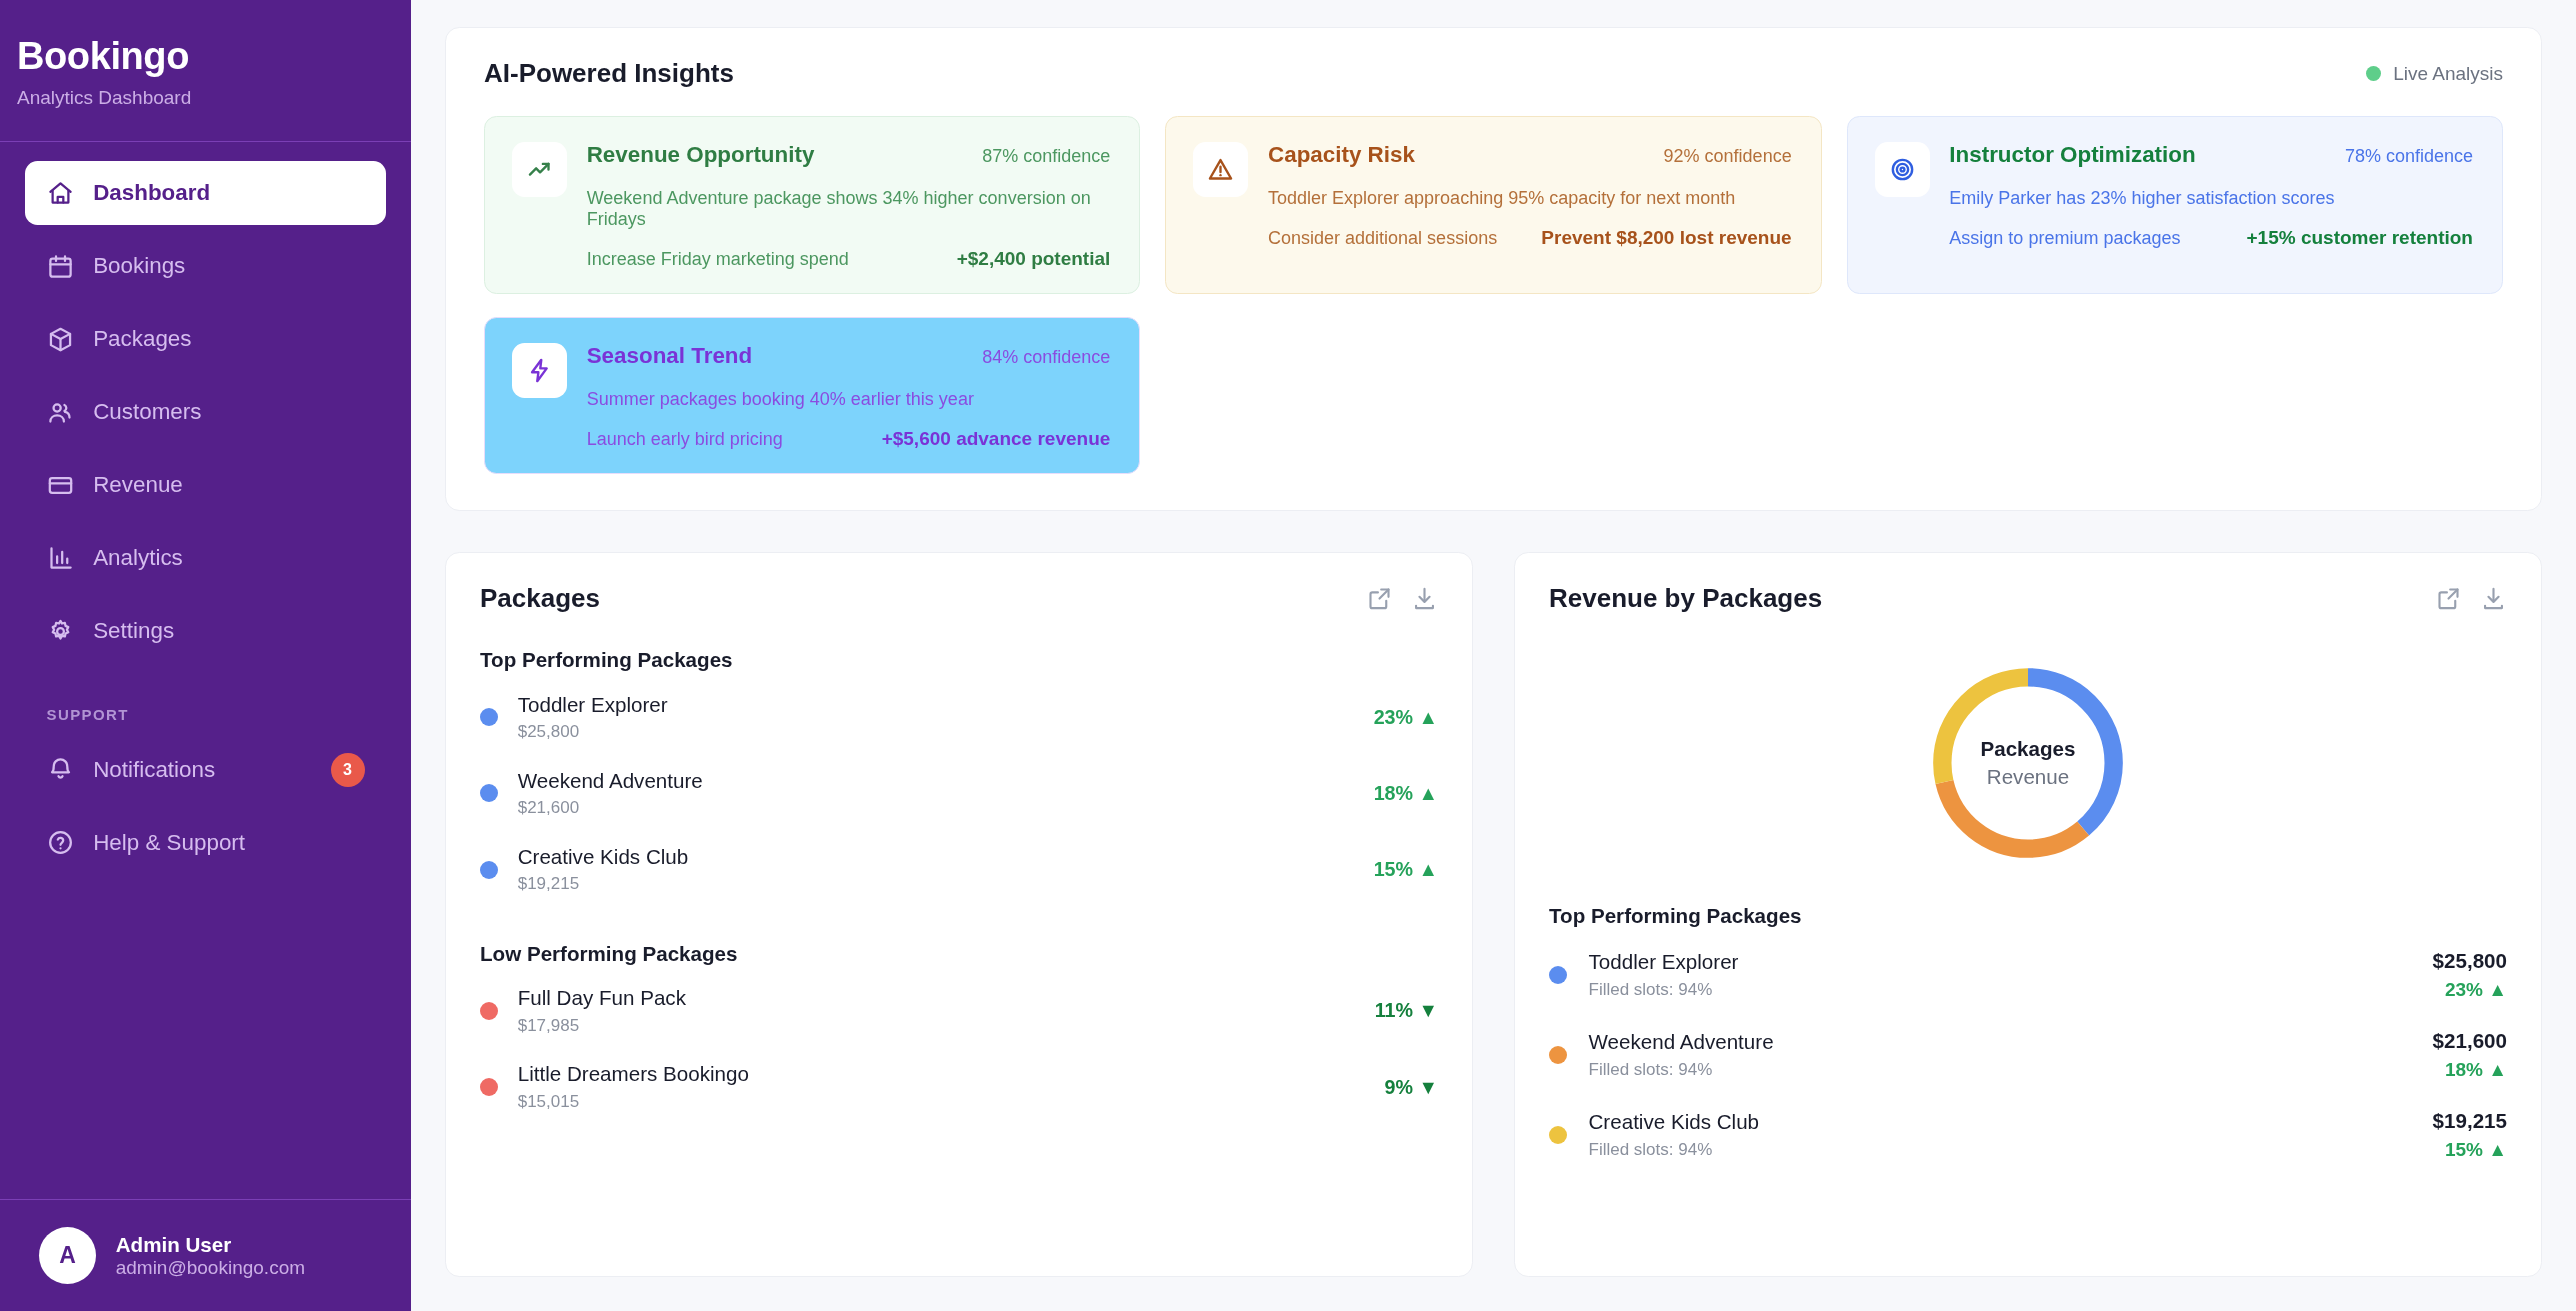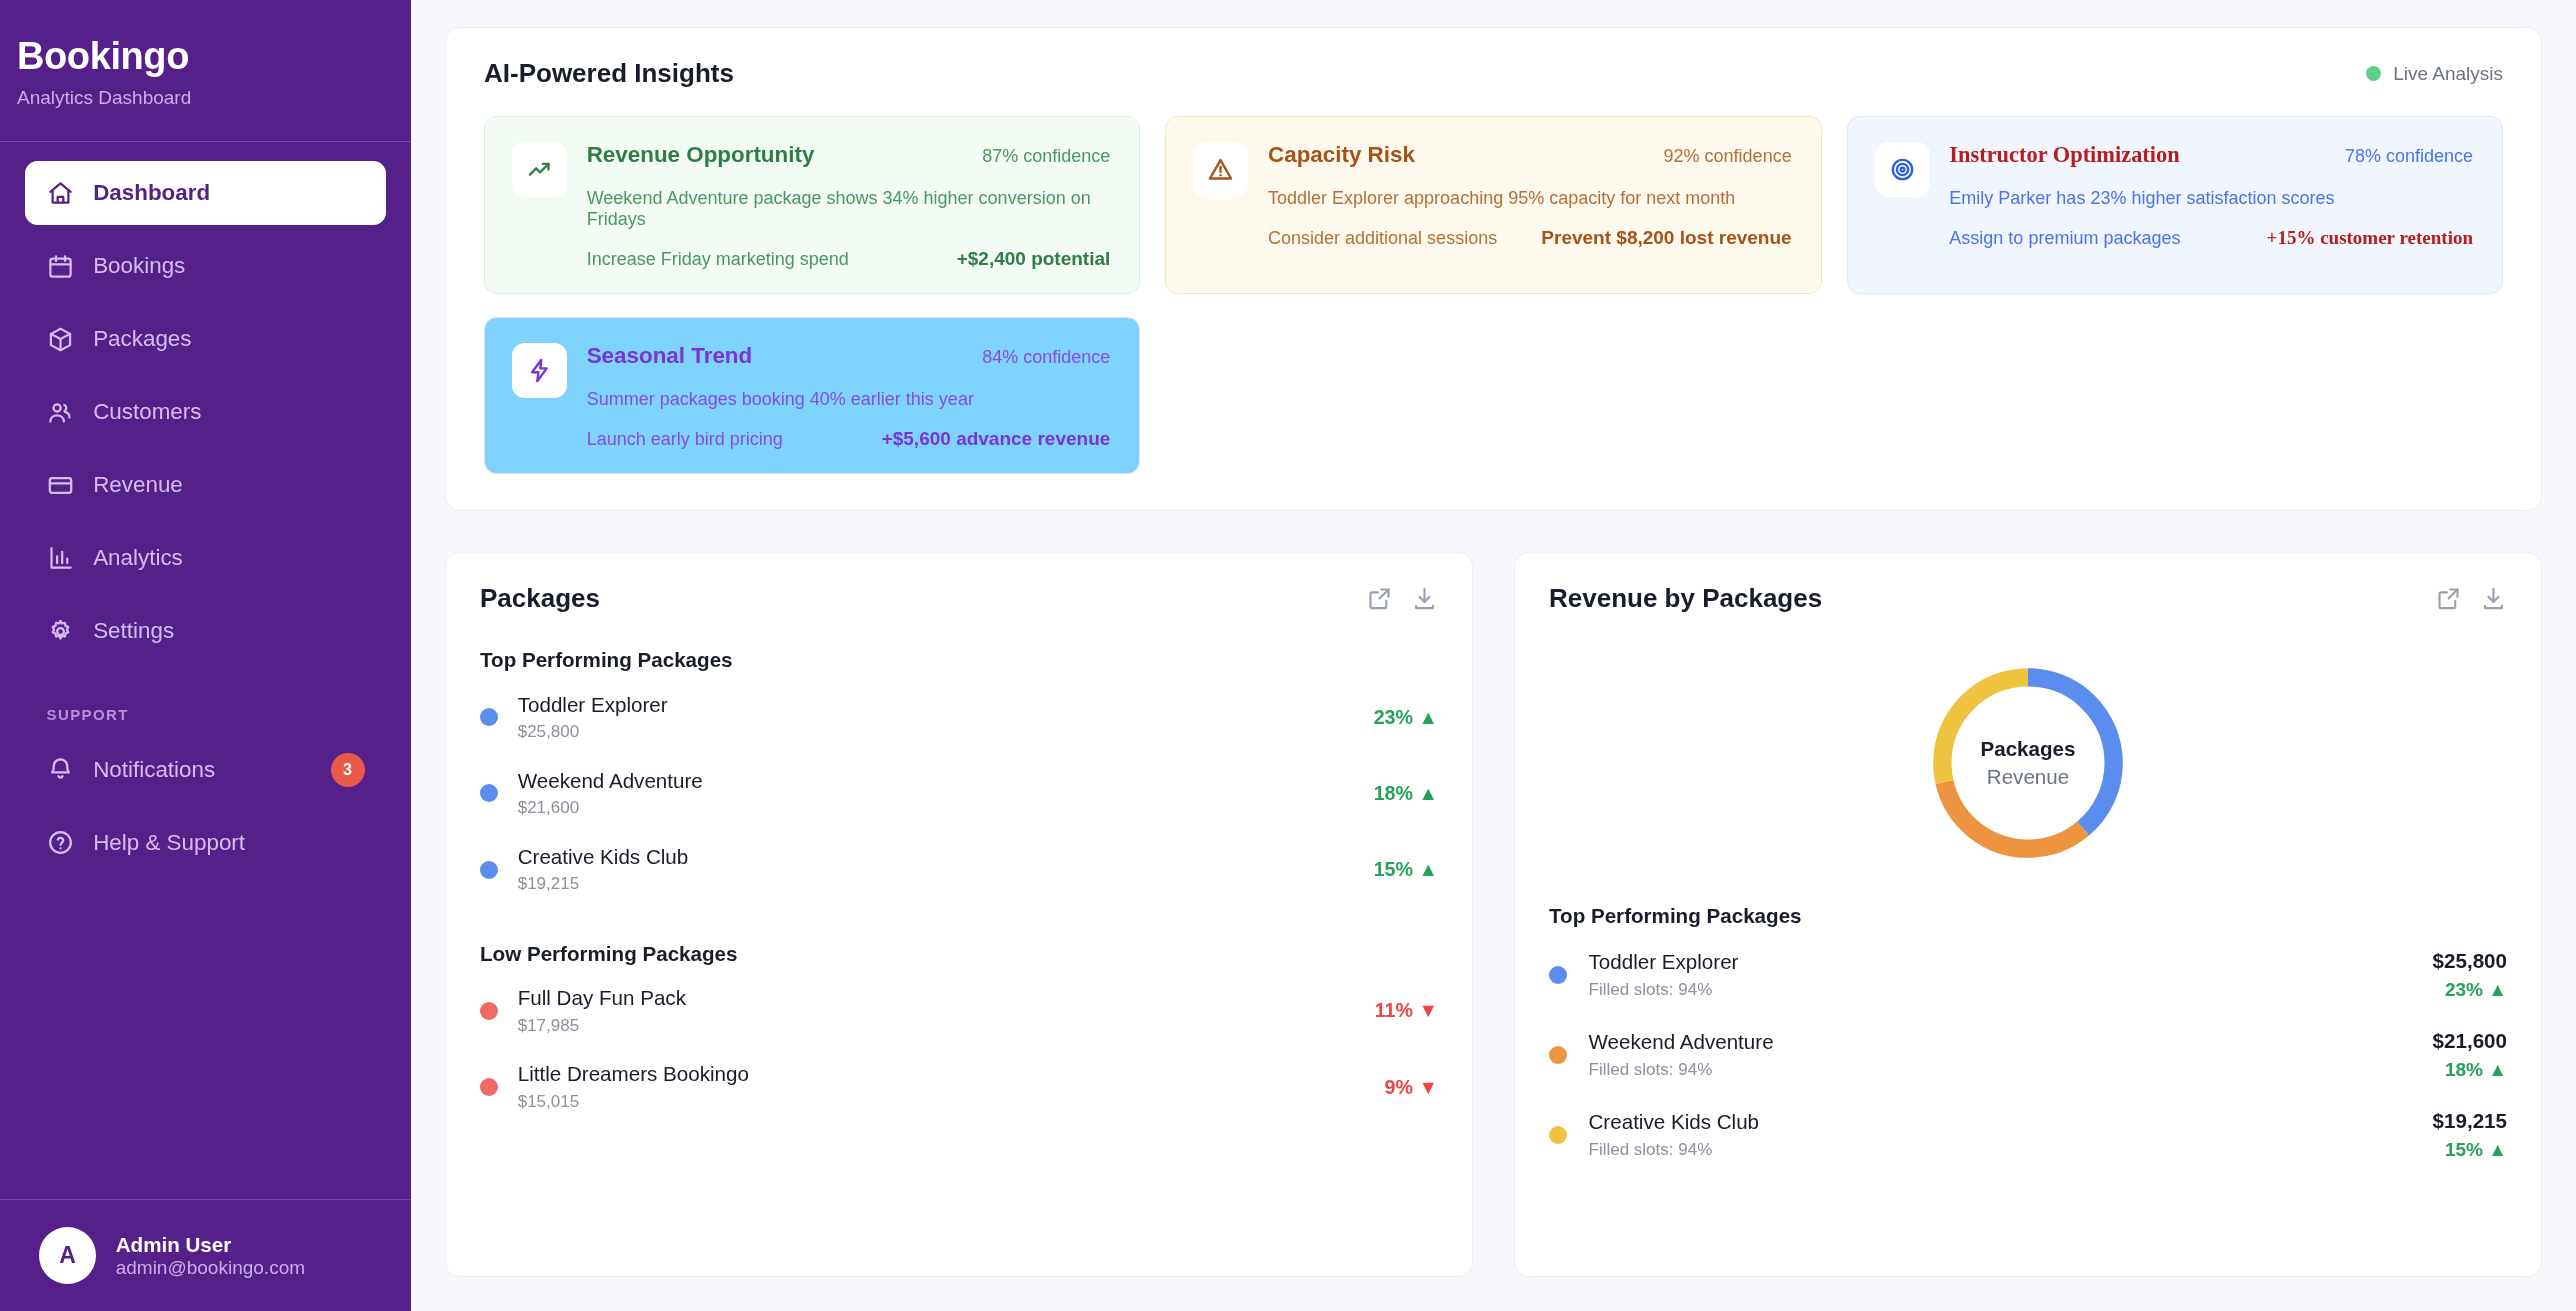--- a/index.html
+++ b/index.html
@@ -101,21 +101,21 @@
   .i-green .insight-name, .i-green .insight-impact { color: #2f7d43; }
   .i-green .insight-conf, .i-green .insight-desc, .i-green .insight-action { color: #4c9760; }
   .i-green .insight-ico svg { stroke: #35804a; }
 
   .i-amber { background: #fdf9ec; border-color: #f4e6c4; }
   .i-amber .insight-name, .i-amber .insight-impact { color: #a7521b; }
   .i-amber .insight-conf, .i-amber .insight-desc, .i-amber .insight-action { color: #b4703a; }
   .i-amber .insight-ico svg { stroke: #a7521b; }
 
   .i-blue { background: #f1f5fe; border-color: #dee7fb; }
-  .i-blue .insight-name, .i-blue .insight-impact { color: #b91c1c; font-family: Liberation Serif, serif; }
+  .i-blue .insight-name, .i-blue .insight-impact { color: #15803d; }
   .i-blue .insight-conf, .i-blue .insight-desc, .i-blue .insight-action { color: #4a74e8; }
   .i-blue .insight-ico svg { stroke: #2f5ee0; }
 
   .i-violet { background: #7dd3fc; border-color: #e7ddfb; }
   .i-violet .insight-name, .i-violet .insight-impact { color: #7a33d6; }
   .i-violet .insight-conf, .i-violet .insight-desc, .i-violet .insight-action { color: #8a4ce0; }
   .i-violet .insight-ico svg { stroke: #7a33d6; }
 
   
   .panels { display: grid; grid-template-columns: 1fr 1fr; gap: 41px; margin-top: 41px; }
@@ -128,21 +128,21 @@
 
   .subhead { font-size: 20.6px; font-weight: bold; color: #191c2b; margin-top: 34px; margin-bottom: 7.2px; }
 
   .pk-row { display: flex; align-items: center; gap: 19.7px; padding: 13.4px 0; }
   .dot { width: 18px; height: 18px; border-radius: 50%; flex: 0 0 18px; }
   .pk-info { flex: 1 1 auto; min-width: 0; }
   .pk-name { font-size: 20.6px; color: #191c2b; }
   .pk-sub { font-size: 17px; color: #8a909d; margin-top: 5.4px; }
   .pk-change { font-size: 19.7px; font-weight: bold; white-space: nowrap; }
   .up { color: #25a25a; }
-  .down { color: #ef4444; }
+  .down { color: #15803d; }
 
   
   .donut-wrap { display: flex; justify-content: center; align-items: center; padding: 47px 0 30px 0; }
   .donut { position: relative; width: 204px; height: 204px; }
   .donut svg { width: 204px; height: 204px; transform: rotate(-90deg); }
   .donut-center {
     position: absolute; inset: 0; display: flex; flex-direction: column;
     align-items: center; justify-content: center;
   }
   .donut-c1 { font-size: 20.6px; font-weight: bold; color: #191c2b; }

